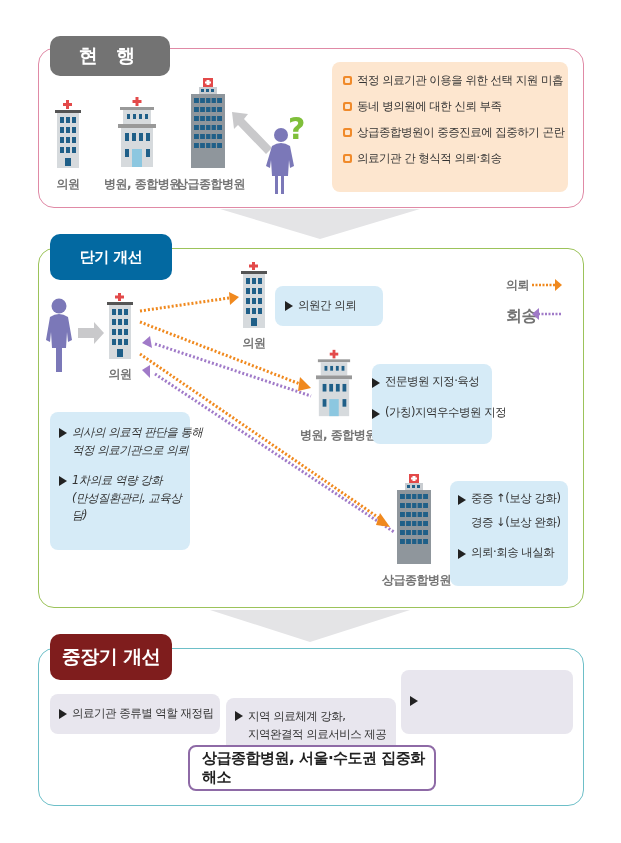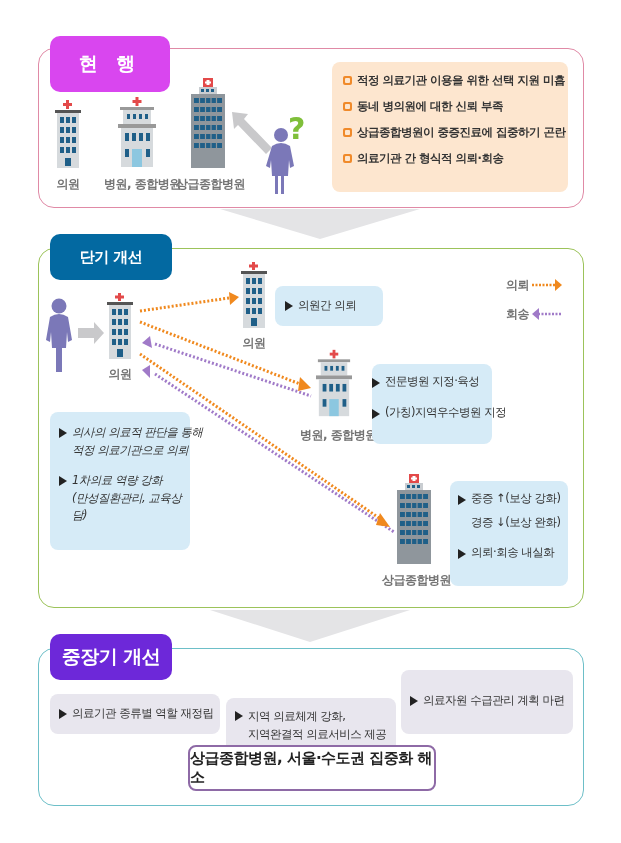--- a/index.html
+++ b/index.html
@@ -6,41 +6,41 @@
   html, body { width: 621px; height: 843px; background: #ffffff; overflow: hidden; }
   body { position: relative; font-family: "DejaVu Sans", "Liberation Sans", sans-serif; color: #222; letter-spacing: -0.5px; }
 
   
   .frame { position: absolute; border-radius: 16px; background: #fff; }
   .frame.cur { left: 38px; top: 48px; width: 546px; height: 160px; border: 1.5px solid #e08aa6; }
   .frame.short { left: 38px; top: 248px; width: 546px; height: 360px; border: 1.5px solid #9cc35a; }
   .frame.long { left: 38px; top: 648px; width: 546px; height: 158px; border: 1.5px solid #6dbfc8; }
 
   .tab { position: absolute; border-radius: 10px; color: #fff; font-weight: bold; display: flex; align-items: center; justify-content: center; }
-  .tab.cur { left: 50px; top: 36px; width: 120px; height: 56px; background: #d946ef; font-size: 19px; letter-spacing: 6px; }
+  .tab.cur { left: 50px; top: 36px; width: 120px; height: 40px; background: #737373; font-size: 19px; letter-spacing: 6px; }
   .tab.short { left: 50px; top: 234px; width: 122px; height: 46px; background: #0369a1; font-size: 15px; }
-  .tab.long { left: 50px; top: 634px; width: 122px; height: 46px; background: #6d28d9; font-size: 19px; }
+  .tab.long { left: 50px; top: 634px; width: 122px; height: 46px; background: #7f1d1d; font-size: 19px; }
 
   
   .down { position: absolute; width: 0; height: 0; border-left: 90px solid transparent; border-right: 90px solid transparent; border-top: 28px solid #e4e4e6; }
 
   .label { position: absolute; font-size: 12px; font-weight: bold; color: #737373; text-align: center; white-space: nowrap; }
 
   
   .note { position: absolute; border-radius: 8px; font-size: 11.5px; color: #333; line-height: 1.55; }
   .note.orange { background: #fde6cf; }
   .note.blue { background: #d6ebf7; }
   .note.grey { background: #e8e6ee; }
 
   .bullet-row { display: flex; align-items: flex-start; white-space: nowrap; }
   .sq { display: inline-block; width: 9px; height: 9px; background: #f08a2a; border-radius: 2px; margin-right: 5px; margin-top: 4px; position: relative; flex: none; }
   .sq::after { content: ""; position: absolute; left: 2px; top: 2px; width: 5px; height: 5px; background: #fde6cf; border-radius: 1px; }
   .tri { display: inline-block; width: 0; height: 0; border-top: 5px solid transparent; border-bottom: 5px solid transparent; border-left: 8px solid #222; margin-right: 5px; margin-top: 4px; flex: none; }
 
-  .big-box { position: absolute; left: 188px; top: 745px; width: 248px; height: 46px; border: 2px solid #8e6aa6; border-radius: 8px; background: #fff; display: flex; align-items: center; justify-content: center; font-size: 15px; font-weight: bold; color: #222; }
+  .big-box { position: absolute; left: 188px; top: 745px; width: 248px; height: 46px; border: 2px solid #8e6aa6; border-radius: 8px; background: #fff; display: flex; align-items: center; justify-content: center; font-size: 15px; font-weight: bold; color: #222; padding-left: 12px; }
 
   svg { position: absolute; overflow: visible; }
 </style>
 </head>
 <body>
 
 <div class="frame cur"></div>
 <div class="tab cur">현 행</div>
 
 <svg style="left:55px;top:100px;" width="26" height="68" viewBox="0 0 26 68">
@@ -122,21 +122,21 @@
 <svg style="left:232px;top:112px;" width="40" height="44" viewBox="0 0 40 44">
   <polygon points="0,0 16,2 12,7 40,36 34,42 6,13 2,17" fill="#c9c9cb"></polygon>
 </svg>
 
 <svg style="left:268px;top:104px;" width="40" height="94" viewBox="0 0 40 94">
   <text x="20" y="35" font-size="30" font-weight="bold" fill="#7fbf3a" font-family="DejaVu Sans, sans-serif">?</text>
   <circle cx="13" cy="31" r="7" fill="#7b78b8"></circle>
   <path d="M4,42 Q13,36 22,42 L26,62 L22,64 L21,56 L20,72 L16,72 L16,90 L13,90 L13,72 L10,72 L10,90 L7,90 L7,72 L4,72 L3,56 L2,64 L-2,62 Z" fill="#7b78b8"></path>
 </svg>
 
-<div class="note orange" style="left:332px;top:62px;width:236px;height:130px;padding:10px 0 0 11px;font-weight:bold;">
+<div class="note orange" style="left:332px;top:62px;width:236px;height:130px;padding:10px 0 0 11px;">
   <div class="bullet-row" style="height:26px;">
       <span class="sq"></span>
       <span>적정 의료기관 이용을 위한 선택 지원 미흡</span>
     </div>
   <div class="bullet-row" style="height:26px;">
       <span class="sq"></span>
       <span>동네 병의원에 대한 신뢰 부족</span>
     </div>
   <div class="bullet-row" style="height:26px;">
       <span class="sq"></span>
@@ -274,21 +274,21 @@
   <polygon points="380,513 390,527 376,525" fill="#f0891e"></polygon>
   <polygon points="150,336 142,343 152,348" fill="#a07ac8"></polygon>
   <polygon points="150,365 142,370 150,378" fill="#a07ac8"></polygon>
 </svg>
 
 <div class="label" style="left:506px;top:277px;font-size:12px;">의뢰</div>
 <svg style="left:532px;top:279px;" width="30" height="12">
   <line x1="0" y1="6" x2="24" y2="6" stroke="#f0891e" stroke-width="2.5" stroke-dasharray="2 1.5"></line>
   <polygon points="23,0 30,6 23,12" fill="#f0891e"></polygon>
 </svg>
-<div class="label" style="left:506px;top:306px;font-size:12px;">회송</div>
+<div class="label" style="left:506px;top:306px;font-size:16px;">회송</div>
 <svg style="left:532px;top:308px;" width="30" height="12">
   <polygon points="7,0 0,6 7,12" fill="#a07ac8"></polygon>
   <line x1="6" y1="6" x2="30" y2="6" stroke="#a07ac8" stroke-width="2.5" stroke-dasharray="2 1.5"></line>
 </svg>
 
 <div class="note blue" style="left:275px;top:286px;width:108px;height:40px;padding:11px 0 0 10px;">
   <div class="bullet-row">
       <span class="tri"></span>
       <span>의원간 의뢰</span>
     </div>
@@ -346,17 +346,16 @@
 <div class="note grey" style="left:226px;top:670px;width:170px;height:64px;padding:9px 0 0 9px;line-height:1.6;margin-top:28px;">
   <div class="bullet-row">
       <span class="tri"></span>
       <span>지역 의료체계 강화,</span>
     </div>
   <div style="padding-left:13px;">지역완결적 의료서비스 제공</div>
 </div>
 <div class="note grey" style="left:401px;top:670px;width:172px;height:64px;padding:22px 0 0 9px;">
   <div class="bullet-row">
       <span class="tri"></span>
-      <span>의료자원 수급관리 계획 마련</span>
     </div>
 </div>
 
 <div class="big-box">상급종합병원, 서울·수도권 집중화 해소</div>
 
 </body></html>

